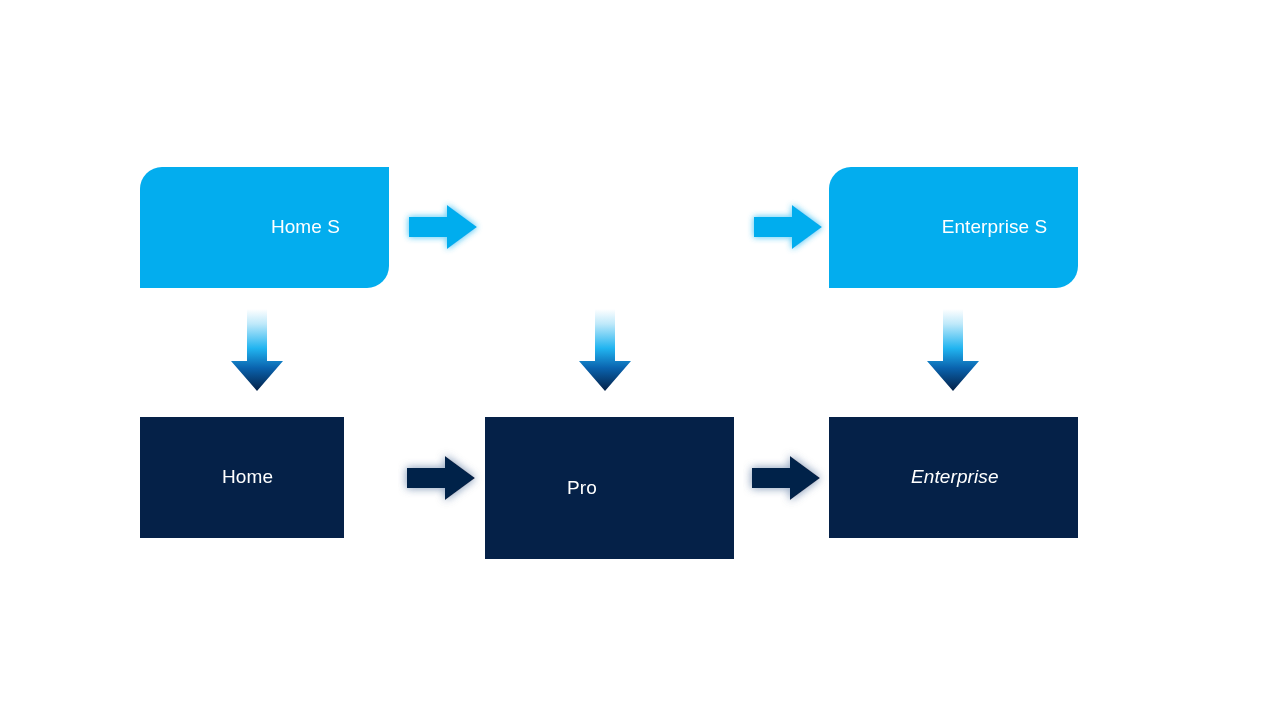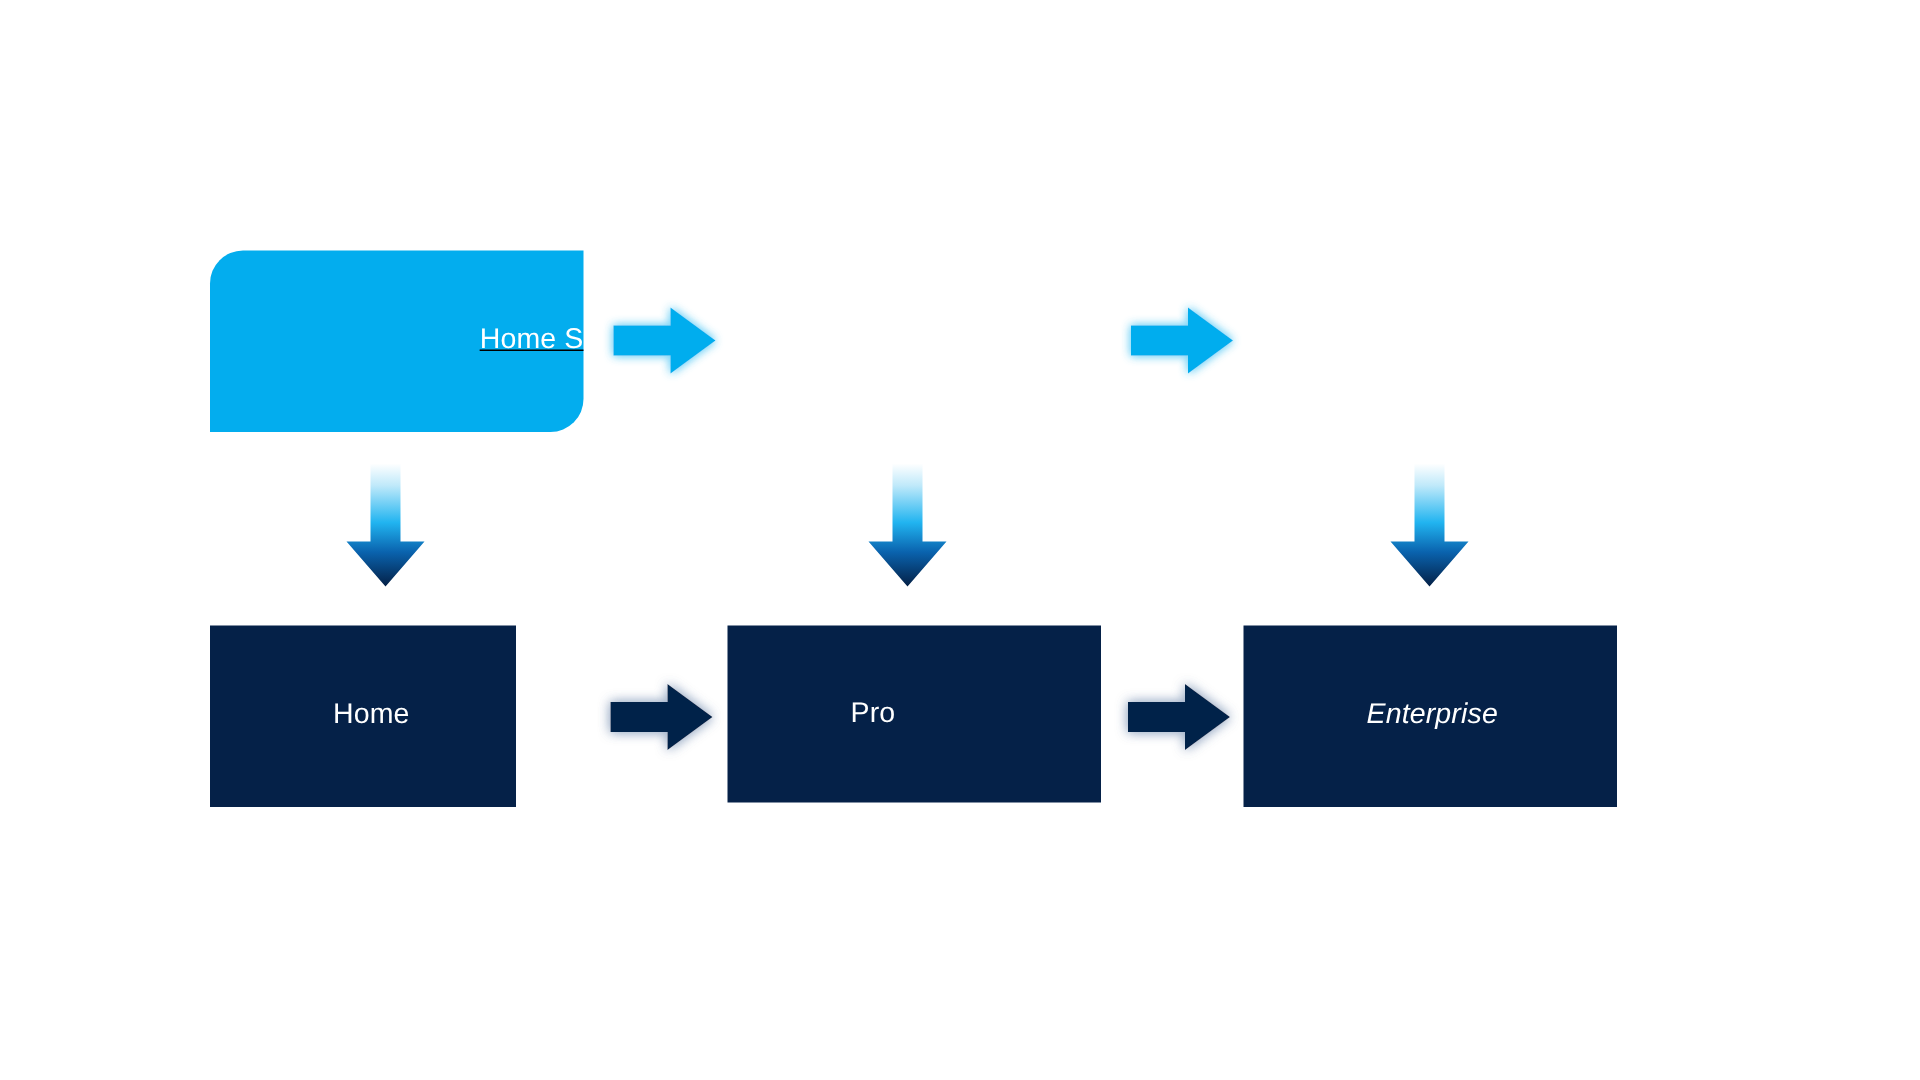--- a/index.html
+++ b/index.html
@@ -39,22 +39,21 @@
     font-weight: 400;
     letter-spacing: 0.1px;
     line-height: 1.2;
     white-space: nowrap;
   }
 
   
   .node.tier-s {
     background: #03ADEE;
     border-radius: 22px 0 22px 0;
-    justify-content: flex-end;
-    text-decoration: underline;
+    justify-content: center;
   }
   .node.tier-s .node-label {
     padding-left: 82px;
   }
 
   
   .node.tier-base {
     background: #052148;
     border-radius: 0;
     justify-content: flex-start;
@@ -78,20 +77,23 @@
 </head>
 <body>
 
 <div id="canvas">
 
   <div class="node tier-s" style="left:140px; top:167px; width:249px; height:121px;">
     <span class="node-label">Home S</span>
   </div>
 
 
+  <div class="node tier-s" style="left:829px; top:167px; width:249px; height:121px;">
+    <span class="node-label">Enterprise S</span>
+  </div>
 
   <div class="h-arrow" style="left:400px; top:195px;">
     <svg width="86" height="64" viewBox="0 0 86 64">
       <defs>
         <filter id="glowLight1" x="-60%" y="-60%" width="220%" height="220%">
           <feGaussianBlur stdDeviation="3.2" result="b"></feGaussianBlur>
           <feFlood flood-color="#7FD6F7" flood-opacity="0.95"></feFlood>
           <feComposite in2="b" operator="in" result="g"></feComposite>
           <feMerge>
             <feMergeNode in="g"></feMergeNode>
@@ -164,21 +166,21 @@
         </linearGradient>
       </defs>
       <path d="M 22 4 L 42 4 L 42 56 L 58 56 L 32 86 L 6 56 L 22 56 Z" fill="url(#vgrad3)"></path>
     </svg>
   </div>
 
   <div class="node tier-base" style="left:140px; top:417px; width:204px; height:121px;">
     <span class="node-label">Home</span>
   </div>
 
-  <div class="node tier-base" style="left:485px; top:417px; width:249px; height:118px;">
+  <div class="node tier-base" style="left:485px; top:417px; width:249px; height:142px;">
     <span class="node-label">Pro</span>
   </div>
 
   <div class="node tier-base" style="left:829px; top:417px; width:249px; height:121px;font-style:italic;">
     <span class="node-label">Enterprise</span>
   </div>
 
   <div class="h-arrow" style="left:398px; top:446px;">
     <svg width="86" height="64" viewBox="0 0 86 64">
       <defs>

